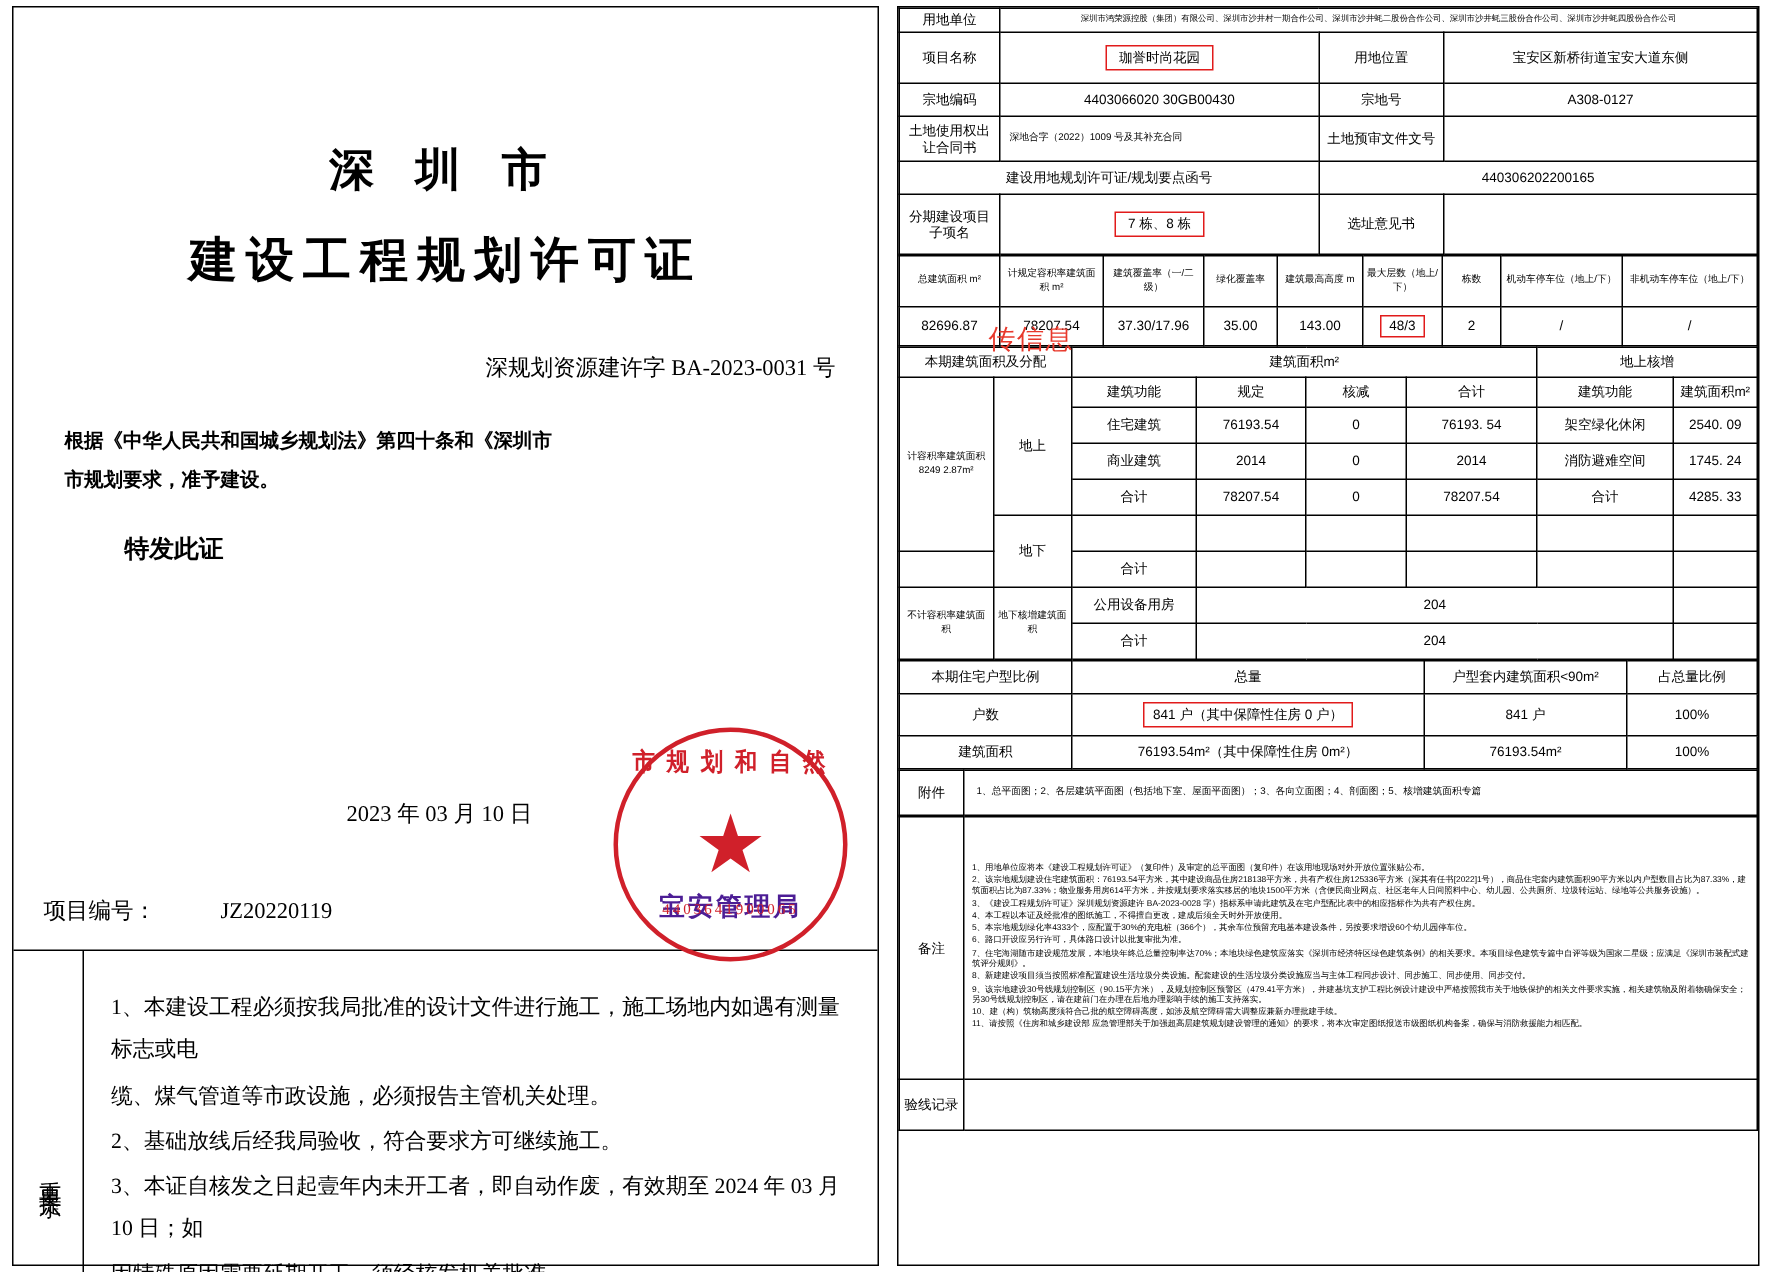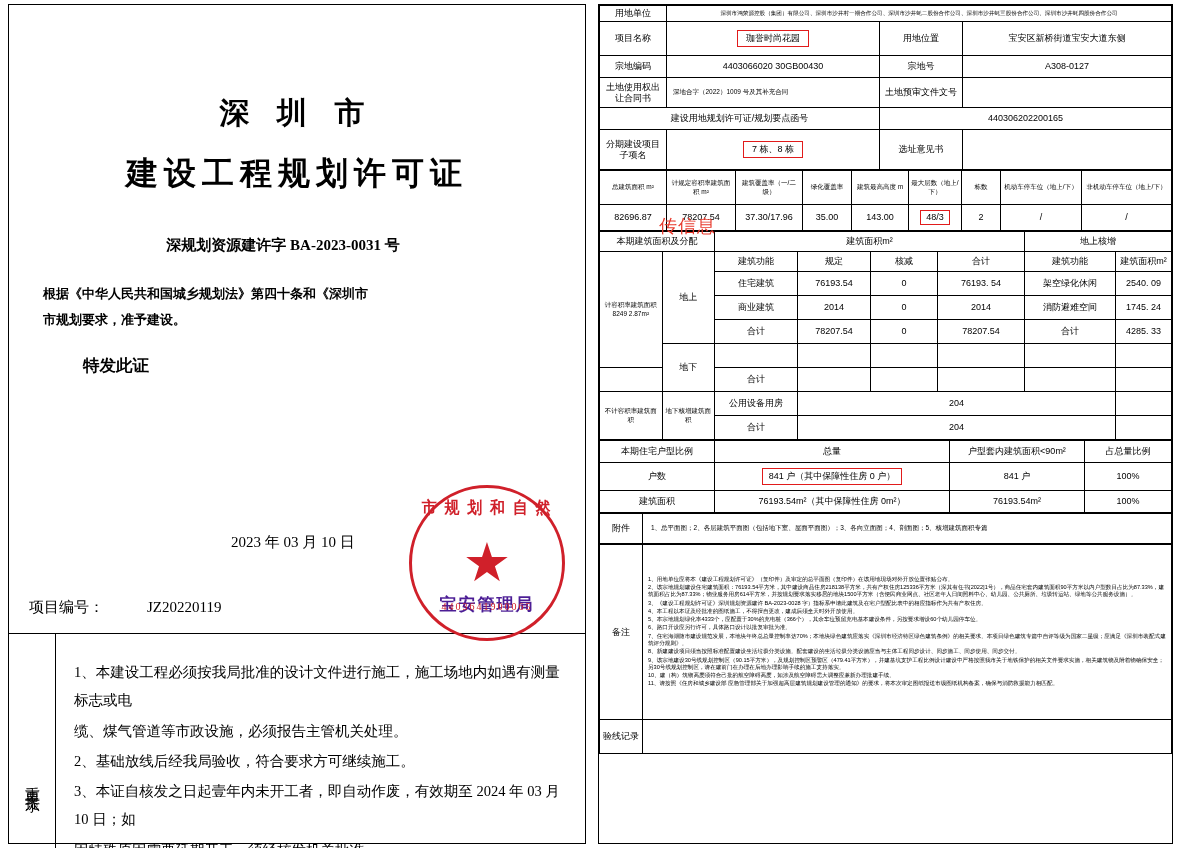--- a/index.html
+++ b/index.html
@@ -4,21 +4,21 @@
 <style>
   html,body{margin:0;padding:0;background:#fff;}
   body{font-family:"Liberation Serif","DejaVu Serif",serif;color:#000;}
   #page{position:relative;width:1181px;height:848px;background:#fff;overflow:hidden;}
 
   
   .left-cert{position:absolute;left:8px;top:4px;width:578px;height:840px;border:1px solid #000;box-sizing:border-box;}
   .cert-top{position:relative;height:540px;border-bottom:1px solid #000;}
   .cert-title1{text-align:center;font-size:30px;letter-spacing:10px;margin-top:88px;font-weight:bold;}
   .cert-title2{text-align:center;font-size:32px;letter-spacing:6px;margin-top:18px;font-weight:bold;}
-  .cert-no{text-align:center;margin:40px 28px 4px 0;font-size:15px;font-weight:bold;}
+  .cert-no{text-align:right;margin:40px 28px 4px 0;font-size:15px;}
   .cert-body{margin:26px 34px 0 34px;font-size:13px;line-height:2.0;font-weight:bold;text-align:justify;}
   .cert-body p{margin:0;text-indent:0;}
   .cert-special{margin:22px 0 0 74px;font-size:16.5px;font-weight:bold;}
   .cert-date{position:absolute;left:222px;top:440px;font-size:15px;}
   .cert-proj{position:absolute;left:20px;top:505px;font-size:15px;}
   .cert-proj .lbl{display:inline-block;width:118px;}
 
   
   .seal{position:absolute;left:400px;top:392px;width:156px;height:156px;}
   .seal .ring{position:absolute;left:0;top:0;width:156px;height:156px;border:3px solid #d0202a;border-radius:50%;box-sizing:border-box;}

